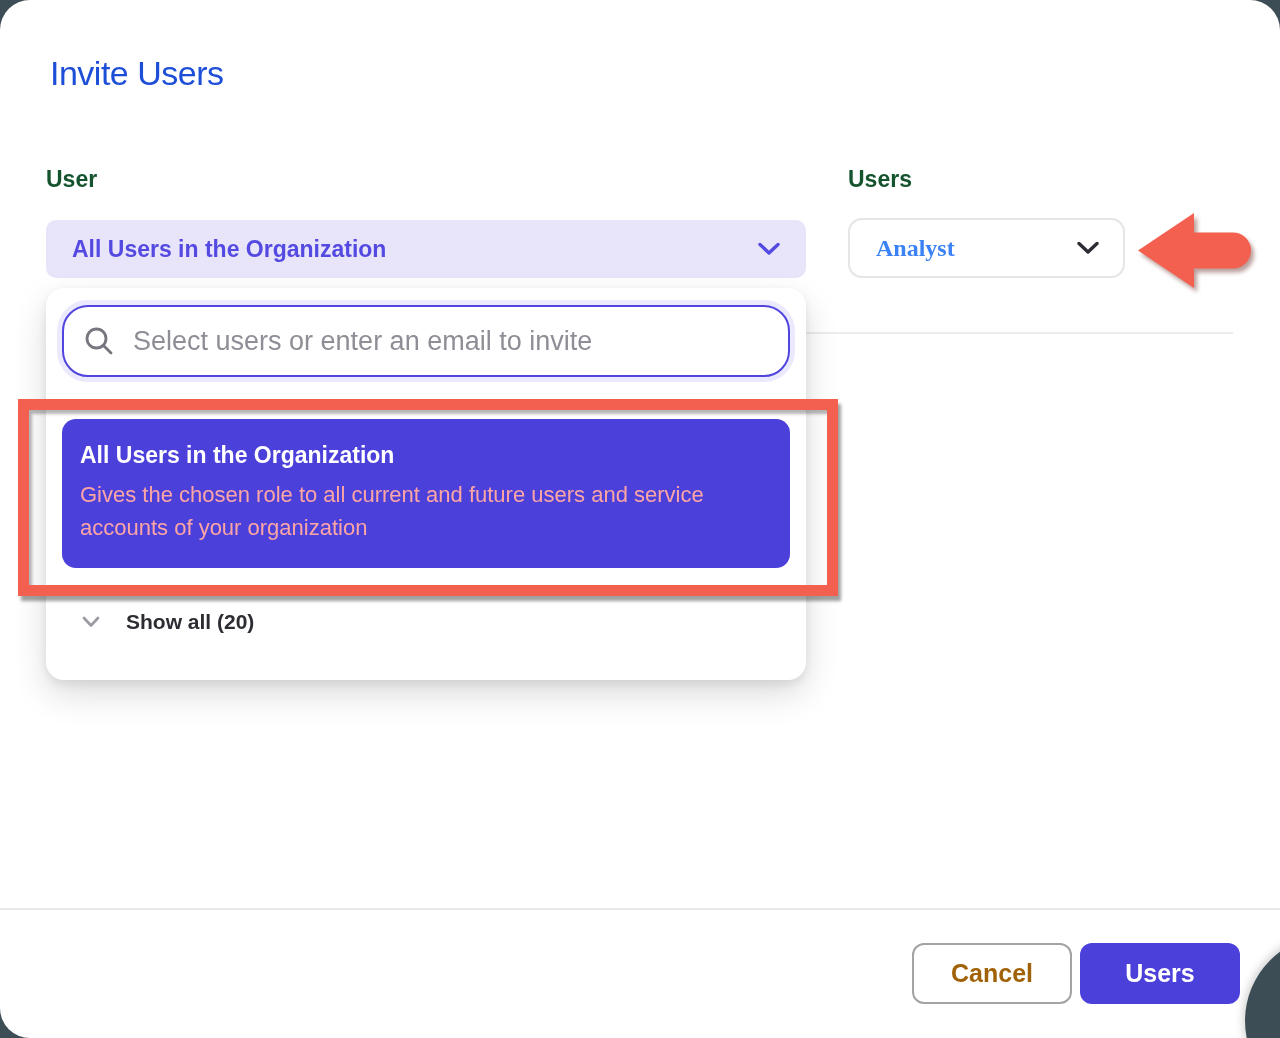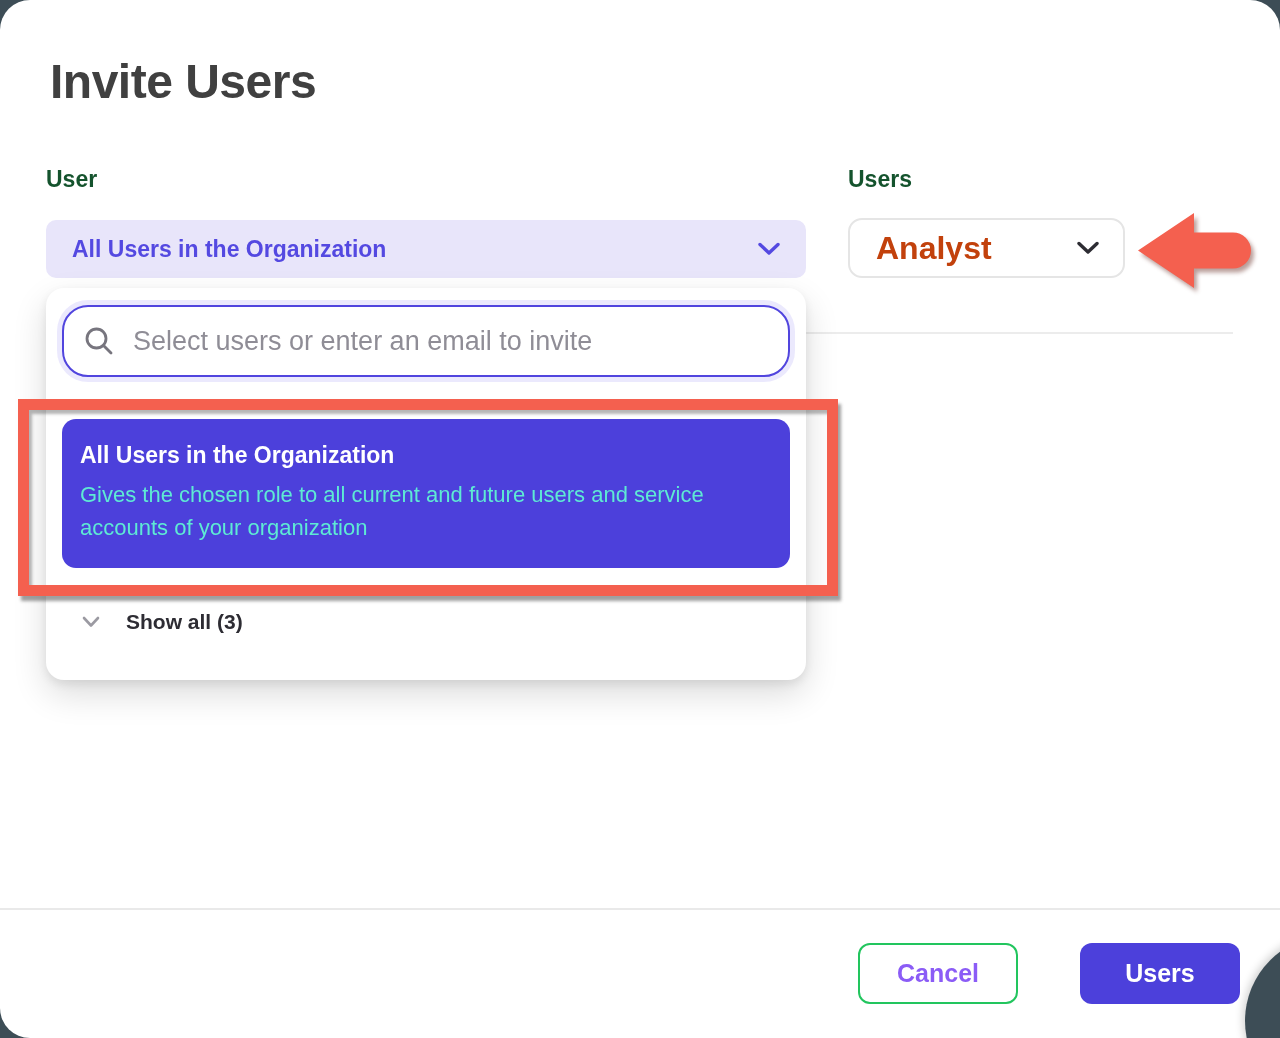--- a/index.html
+++ b/index.html
@@ -18,24 +18,24 @@
     position: absolute;
     inset: 0;
     background: #ffffff;
     border-radius: 30px;
   }
 
   .page-title {
     position: absolute;
     left: 50px;
     top: 54px;
-    font-size: 48px;
-    font-weight: 700;
+    font-size: 34px;
+    font-weight: 400;
     letter-spacing: -0.5px;
-    color: #404040;
+    color: #1d4ed8;
   }
 
   .field-label {
     position: absolute;
     top: 166px;
     font-size: 23px;
     font-weight: 700;
     color: #14532d;
   }
   .field-label.user { left: 46px; }
@@ -70,24 +70,25 @@
     height: 60px;
     background: #ffffff;
     border: 2px solid #E5E5E5;
     border-radius: 14px;
     display: flex;
     align-items: center;
     cursor: pointer;
   }
   .role-select .value {
     margin-left: 26px;
-    font-size: 32px;
-    font-weight: 700;
-    color: #c2410c;
+    font-size: 24px;
+    font-weight: 700;
+    color: #3b82f6;
     flex: 1;
+    font-family: Liberation Serif, serif;
   }
   .role-select .chev { margin-right: 24px; display: flex; }
 
   .row-divider {
     position: absolute;
     left: 46px;
     width: 1187px;
     top: 332px;
     height: 2px;
     background: #ECECEC;
@@ -146,21 +147,21 @@
   }
   .option-highlight .opt-title {
     font-size: 23px;
     font-weight: 700;
     color: #ffffff;
     margin-bottom: 9px;
   }
   .option-highlight .opt-desc {
     font-size: 22px;
     line-height: 1.5;
-    color: #5eead4;
+    color: #fca5a5;
     width: 690px;
   }
 
   .show-all-row {
     position: absolute;
     left: 0;
     top: 316px;
     width: 100%;
     height: 36px;
     display: flex;
@@ -213,24 +214,24 @@
     border-radius: 12px;
     display: flex;
     align-items: center;
     justify-content: center;
     font-size: 25px;
     font-weight: 600;
     cursor: pointer;
     font-family: "Liberation Sans", "DejaVu Sans", sans-serif;
   }
   .btn-cancel {
-    left: 858px;
-    background: #ffffff;
-    border: 2px solid #22c55e;
-    color: #8b5cf6;
+    left: 912px;
+    background: #ffffff;
+    border: 2px solid #a3a3a3;
+    color: #a16207;
   }
   .btn-invite {
     left: 1080px;
     background: #4C40DB;
     border: none;
     color: #ffffff;
   }
 
   .chat-bubble {
     position: absolute;
@@ -292,21 +293,21 @@
         <div class="opt-title">All Users in the Organization</div>
         <div class="opt-desc">Gives the chosen role to all current and future users and service accounts of your organization</div>
       </div>
 
       <div class="show-all-row">
         <span class="chev">
           <svg width="18" height="12" viewBox="0 0 18 12">
               <path d="M2 2 L9 9.5 L16 2" fill="none" stroke="#9B9AA2" stroke-width="2.6" stroke-linecap="round" stroke-linejoin="round"></path>
             </svg>
         </span>
-        <span class="show-all-label">Show all (3)</span>
+        <span class="show-all-label">Show all (20)</span>
       </div>
 
     </div>
 
     <div class="red-rect"></div>
 
     <div class="red-arrow">
       <svg width="114" height="79" viewBox="0 0 114 79">
         <path d="M0,39.5 L56,2 L56,21.5 L95,21.5 A18,18 0 0 1 95,57.5 L56,57.5 L56,77 Z" fill="#F4604F"></path>
       </svg>

